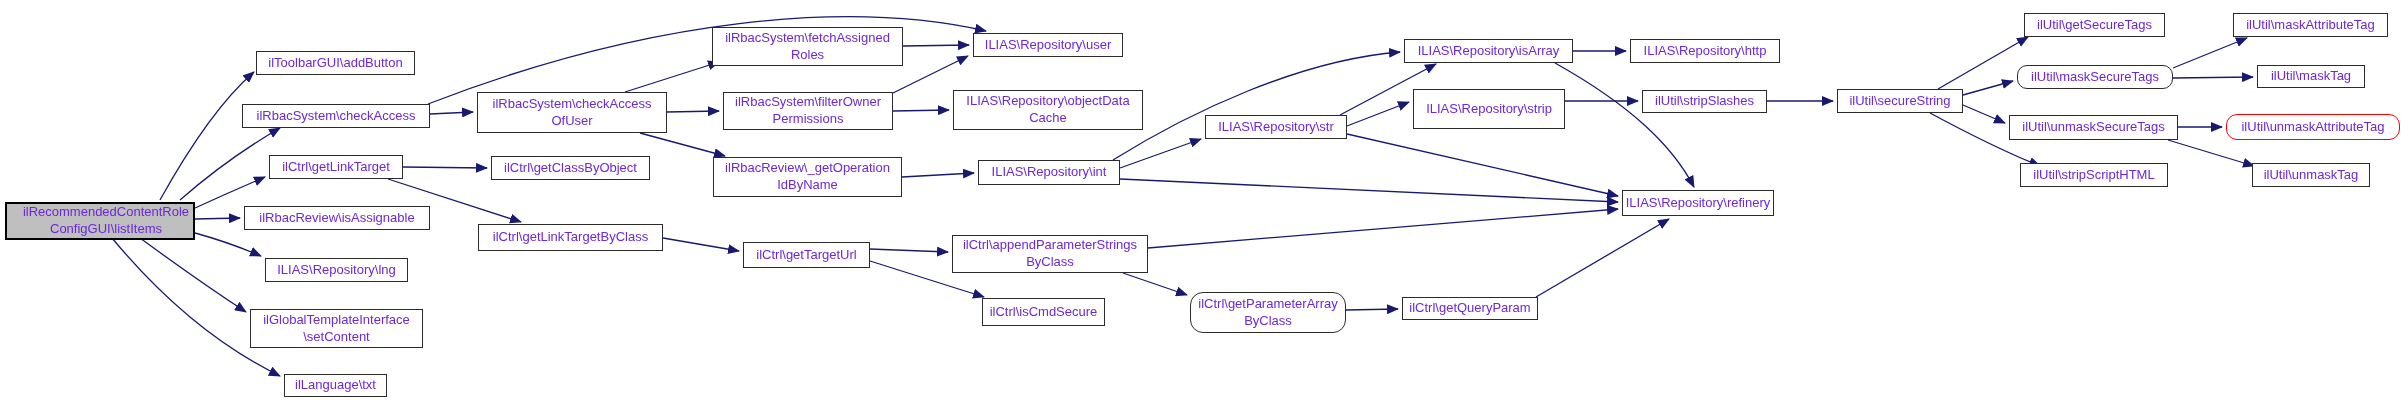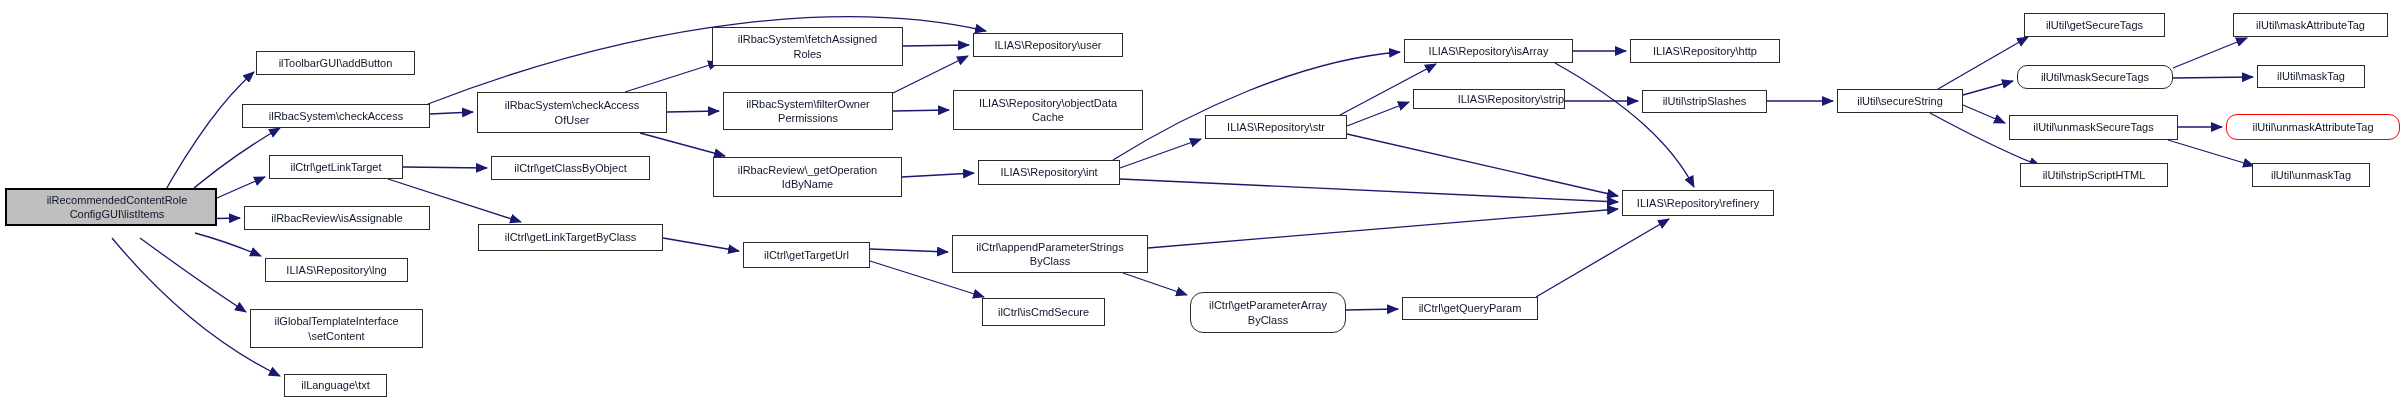--- a/index.html
+++ b/index.html
@@ -20,22 +20,22 @@
   .edge {
     fill: none;
     stroke: #191970;
     stroke-width: 1.3;
   }
   .node {
     position: absolute;
     box-sizing: border-box;
     background: #ffffff;
     border: 1px solid #2b2b2b;
-    color: #0f172a;
-    font-size: 11px;
+    color: #6d28d9;
+    font-size: 13px;
     line-height: 1.3;
     display: flex;
     flex-direction: column;
     align-items: center;
     justify-content: center;
     text-align: center;
     white-space: nowrap;
     cursor: pointer;
   }
   .node.main {
@@ -97,21 +97,21 @@
         <path d="M663,238 L739,251" class="edge" marker-end="url(#arrowhead)"></path>
         <path d="M870,249 L948,252" class="edge" marker-end="url(#arrowhead)"></path>
         <path d="M870,261 L984,297" class="edge" marker-end="url(#arrowhead)"></path>
         <path d="M1148,248 L1618,209" class="edge" marker-end="url(#arrowhead)"></path>
         <path d="M1123,273 L1187,295" class="edge" marker-end="url(#arrowhead)"></path>
         <path d="M1346,310 L1398,309" class="edge" marker-end="url(#arrowhead)"></path>
         <path d="M1536,297 L1669,219" class="edge" marker-end="url(#arrowhead)"></path>
       </g>
   </svg>
   <div id="node-layer">
-      <div class="node main" style="left: 5px; top: 188px; width: 212px; height: 38px; padding-left: 12px;">
+      <div class="node main" style="left: 5px; top: 202px; width: 190px; height: 38px; padding-left: 12px;">
         <div>ilRecommendedContentRole</div>
         <div>ConfigGUI\listItems</div>
       </div>
       <div class="node" style="left: 256px; top: 51px; width: 159px; height: 24px;">
         <div>ilToolbarGUI\addButton</div>
       </div>
       <div class="node" style="left: 242px; top: 104px; width: 188px; height: 24px;">
         <div>ilRbacSystem\checkAccess</div>
       </div>
       <div class="node" style="left: 269px; top: 155px; width: 134px; height: 24px;">
@@ -175,21 +175,21 @@
       <div class="node" style="left: 1205px; top: 115px; width: 142px; height: 24px;">
         <div>ILIAS\Repository\str</div>
       </div>
       <div class="node" style="left: 1190px; top: 292px; width: 156px; height: 41px; border-radius: 13px;">
         <div>ilCtrl\getParameterArray</div>
         <div>ByClass</div>
       </div>
       <div class="node" style="left: 1404px; top: 39px; width: 169px; height: 24px;">
         <div>ILIAS\Repository\isArray</div>
       </div>
-      <div class="node" style="left: 1413px; top: 89px; width: 152px; height: 20px; align-items: flex-end;">
+      <div class="node" style="left: 1413px; top: 89px; width: 152px; height: 40px;">
         <div>ILIAS\Repository\strip</div>
       </div>
       <div class="node" style="left: 1402px; top: 297px; width: 136px; height: 23px;">
         <div>ilCtrl\getQueryParam</div>
       </div>
       <div class="node" style="left: 1630px; top: 39px; width: 150px; height: 24px;">
         <div>ILIAS\Repository\http</div>
       </div>
       <div class="node" style="left: 1642px; top: 90px; width: 125px; height: 23px;">
         <div>ilUtil\stripSlashes</div>

